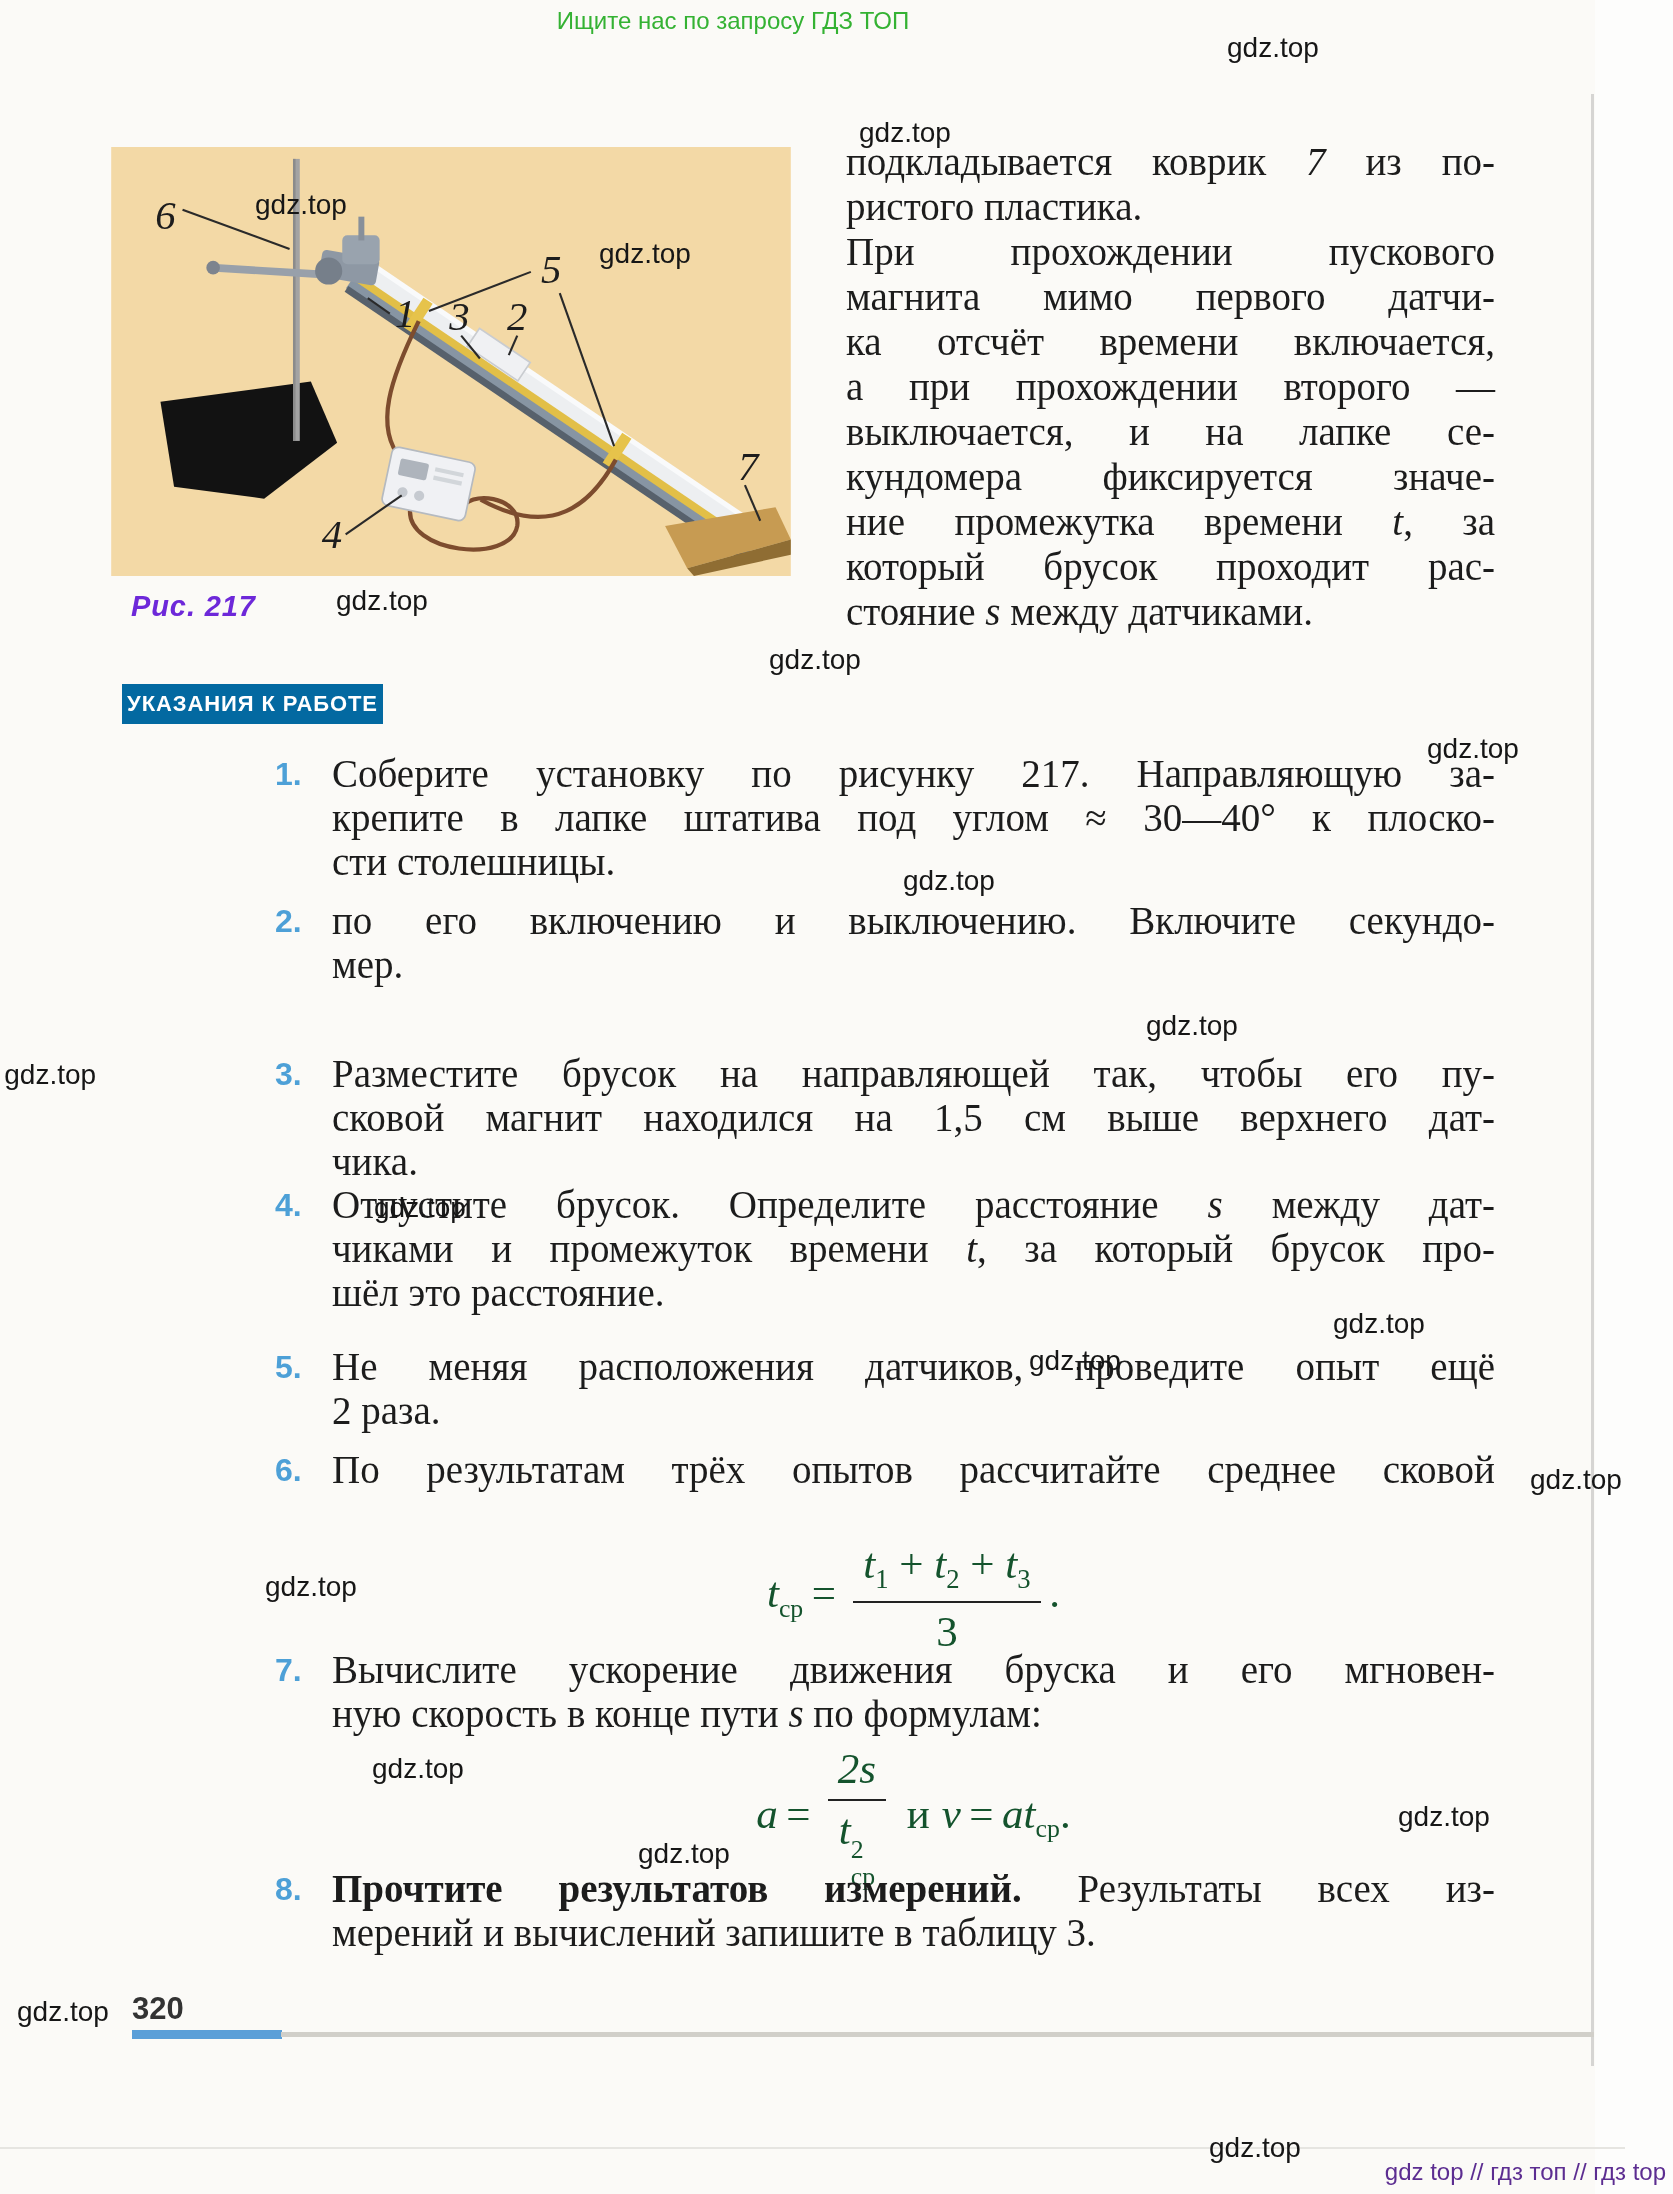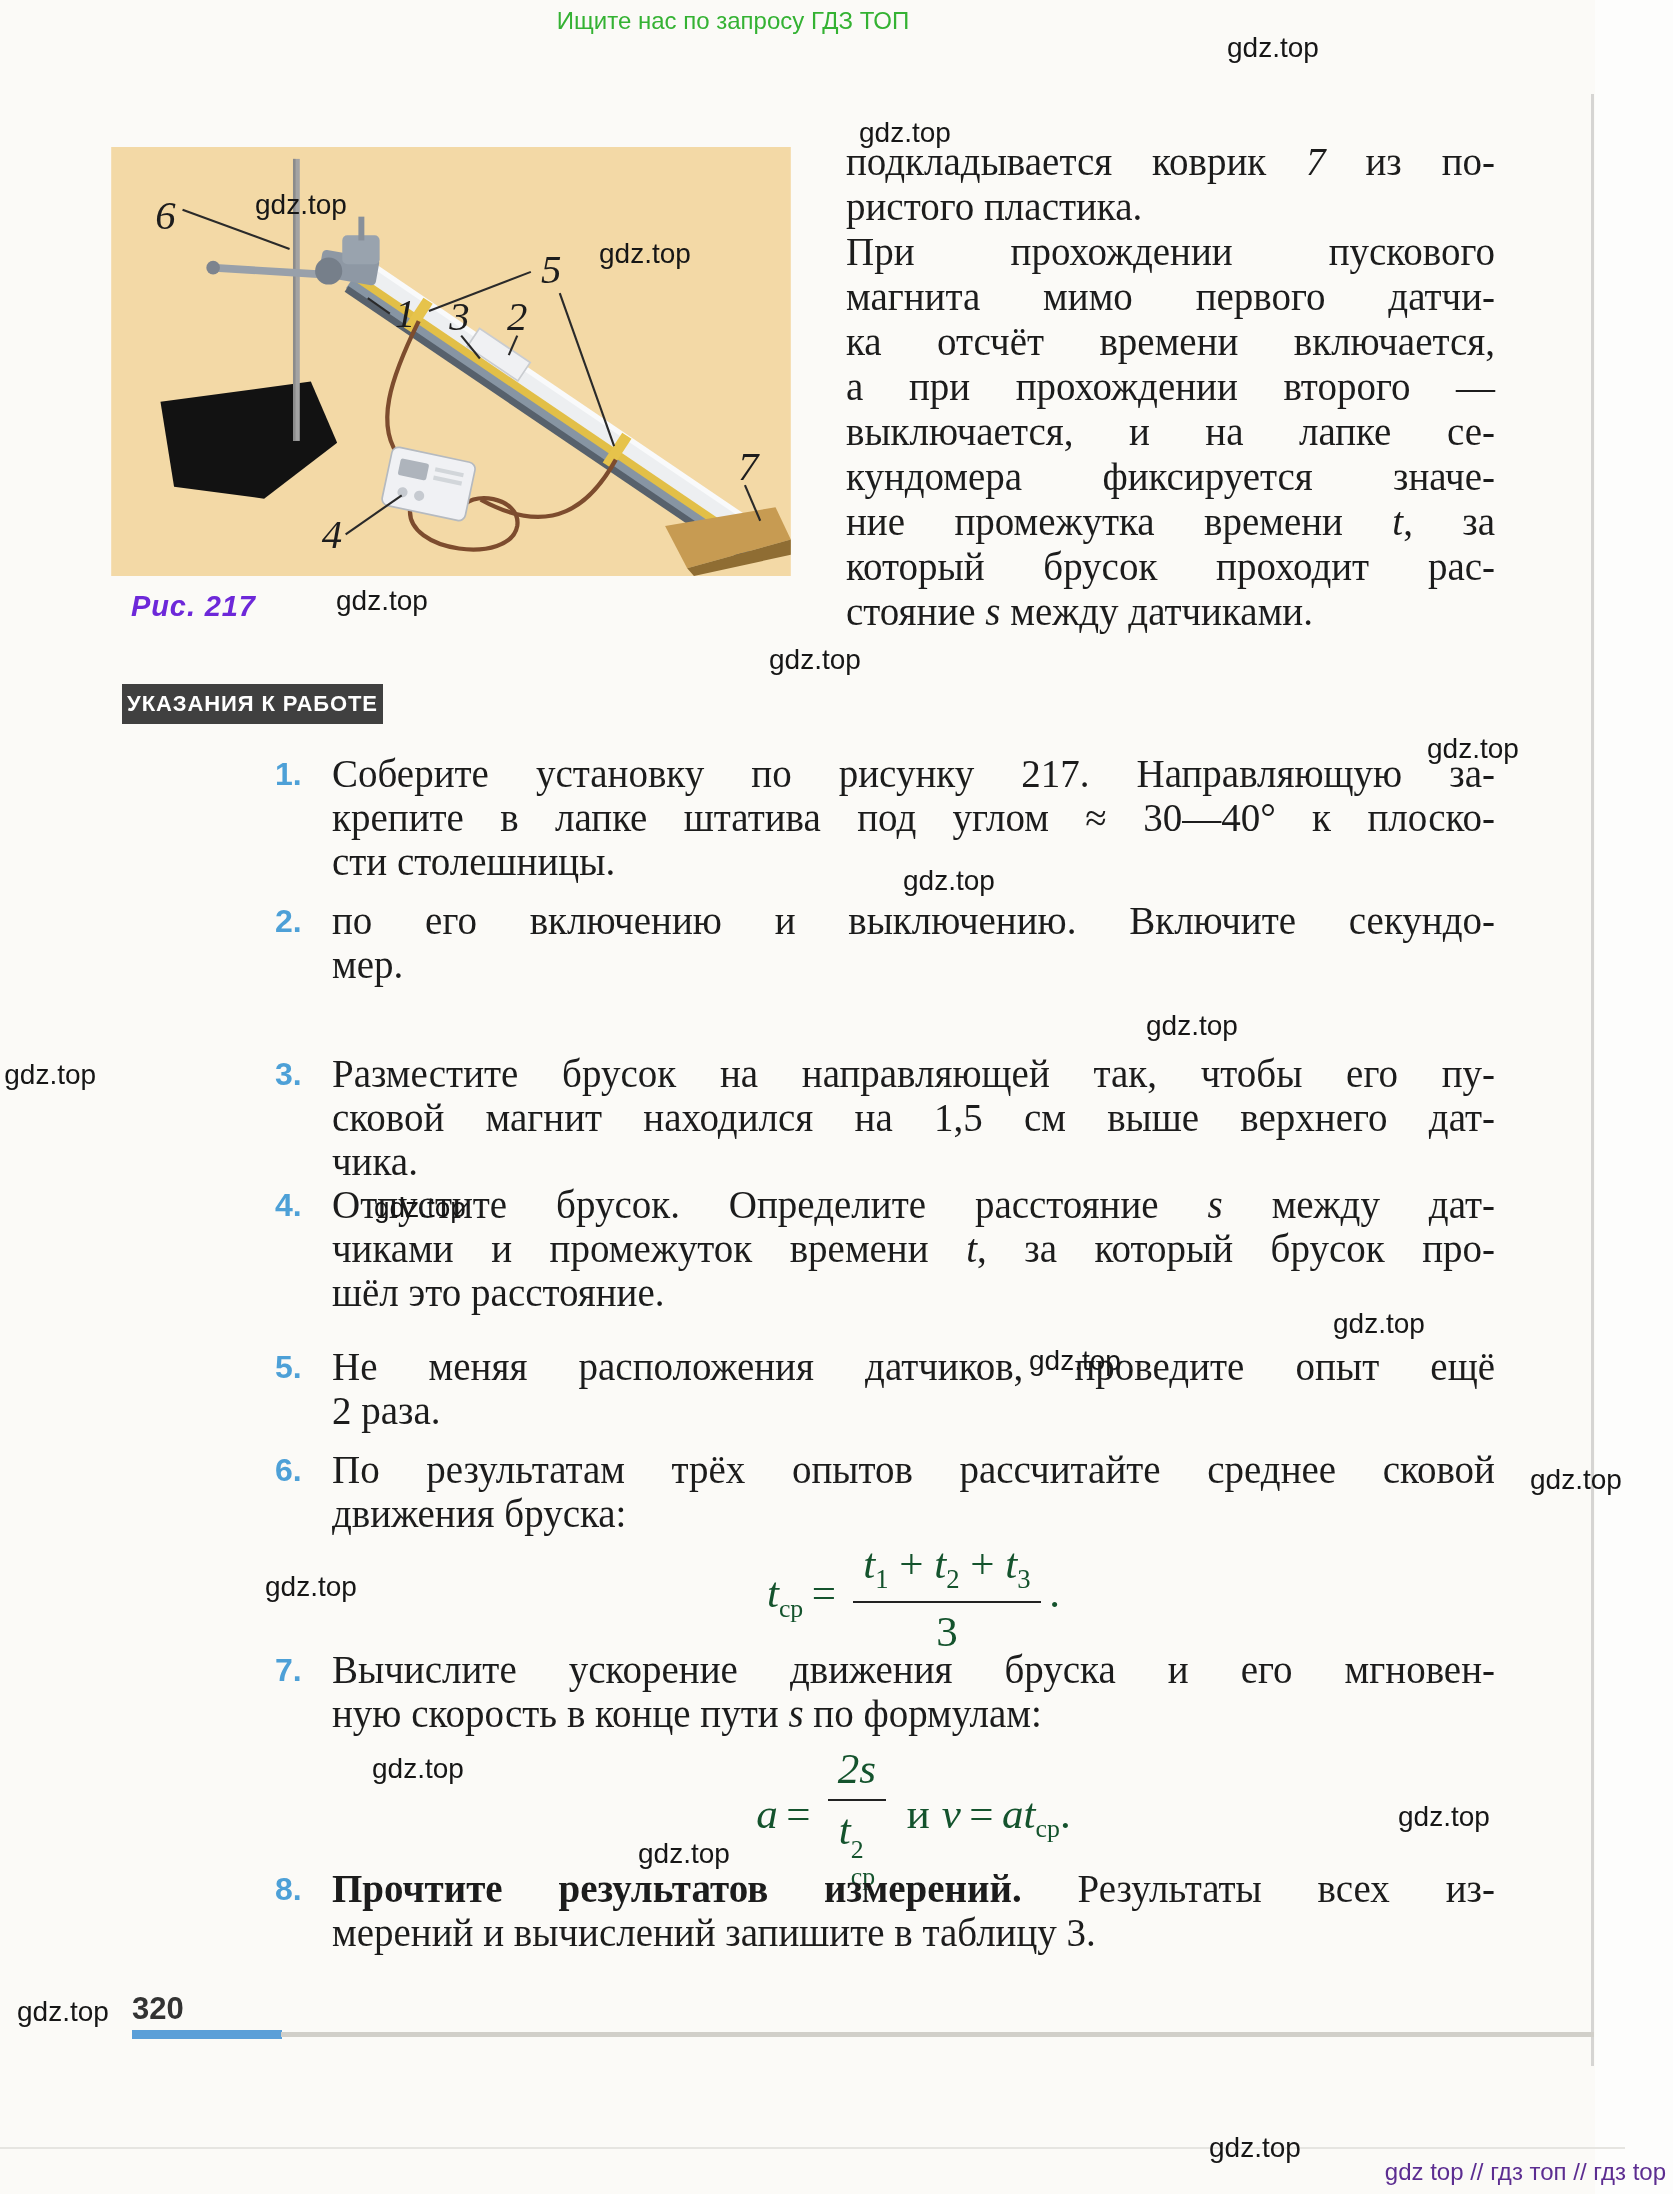--- a/index.html
+++ b/index.html
@@ -22,21 +22,21 @@
 
   .intro{position:absolute;left:846px;top:139px;width:649px;font-size:39px;color:#1c1c1c;}
   .intro .jline{height:45px;line-height:45px;}
 
   .jline{display:block;text-align:justify;text-align-last:justify;white-space:nowrap;}
   .jline.last{text-align-last:left;}
   .it{font-style:italic;}
   .bd{font-weight:bold;}
   sub,sup{font-size:62%;}
 
-  .badge{position:absolute;left:122px;top:684px;width:261px;height:40px;background:#404040;
+  .badge{position:absolute;left:122px;top:684px;width:261px;height:40px;background:#0369a1;
     text-align:center;line-height:40px;font-family:"Liberation Sans",sans-serif;
     font-size:22px;font-weight:bold;color:#ffffff;letter-spacing:0.9px;}
 
   .item{position:absolute;left:332px;width:1163px;font-size:39px;color:#1c1c1c;}
   .item .jline{height:44px;line-height:44px;}
   .item .num{position:absolute;left:-57px;top:0;width:51px;line-height:44px;
     font-family:"Liberation Sans",sans-serif;font-size:32px;font-weight:bold;color:#4da0d7;}
 
   .formula{position:absolute;left:332px;width:1163px;text-align:center;font-size:43px;color:#14532d;line-height:1.1;}
   .frac{display:inline-block;vertical-align:middle;text-align:center;margin:0 8.5px;}
@@ -179,21 +179,20 @@
     <div class="jline last"><span>шёл это расстояние.</span></div>
   </div>
   <div class="item" style="top:1345px">
     <span class="num">5.</span>
     <div class="jline"><span>Не меняя расположения датчиков, проведите опыт ещё</span></div>
     <div class="jline last"><span>2 раза.</span></div>
   </div>
   <div class="item" style="top:1448px">
     <span class="num">6.</span>
     <div class="jline"><span>По результатам трёх опытов рассчитайте среднее сковой</span></div>
-    <div class="jline last"><span>движения бруска:</span></div>
   </div>
 
   <div class="formula" style="top:1540px">
     <span class="fit">t</span><sub class="fsub">ср</sub><span class="feq">=</span><span class="frac"><span class="fnum"><span class="it">t</span><sub>1</sub><span> + </span><span class="it">t</span><sub>2</sub><span> + </span><span class="it">t</span><sub>3</sub></span><span class="fden">3</span></span><span>.</span>
   </div>
 
   <div class="item" style="top:1648px">
     <span class="num">7.</span>
     <div class="jline"><span>Вычислите ускорение движения бруска и его мгновен-</span></div>
     <div class="jline last"><span>ную скорость в конце пути </span><span class="it">s</span><span> по формулам:</span></div>

